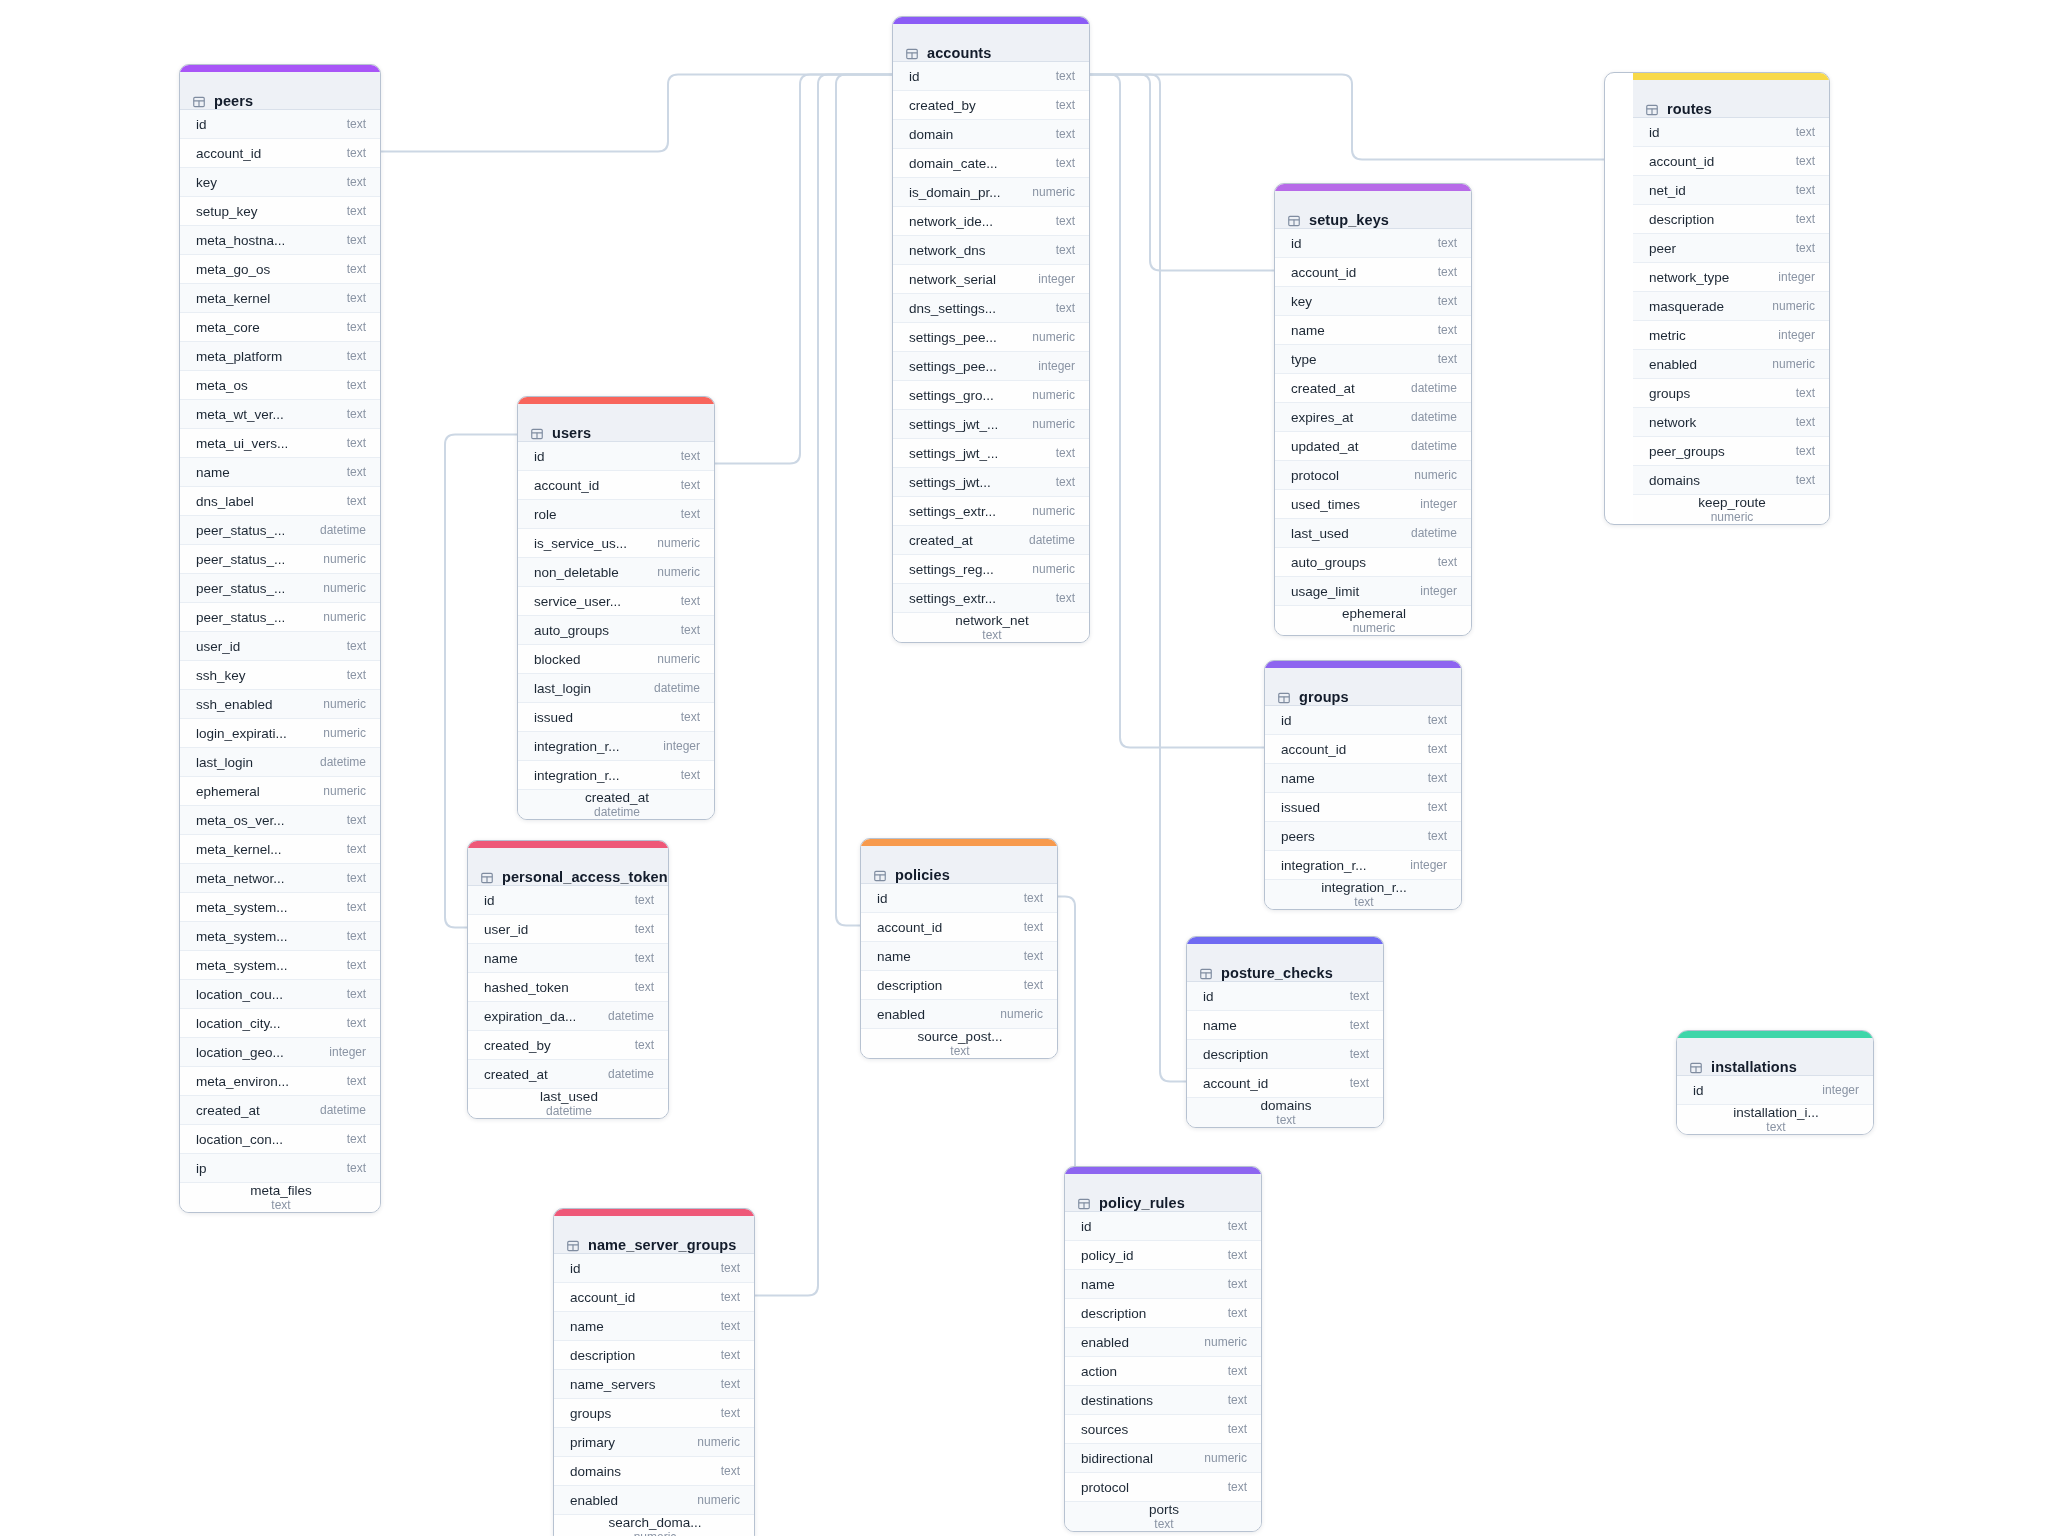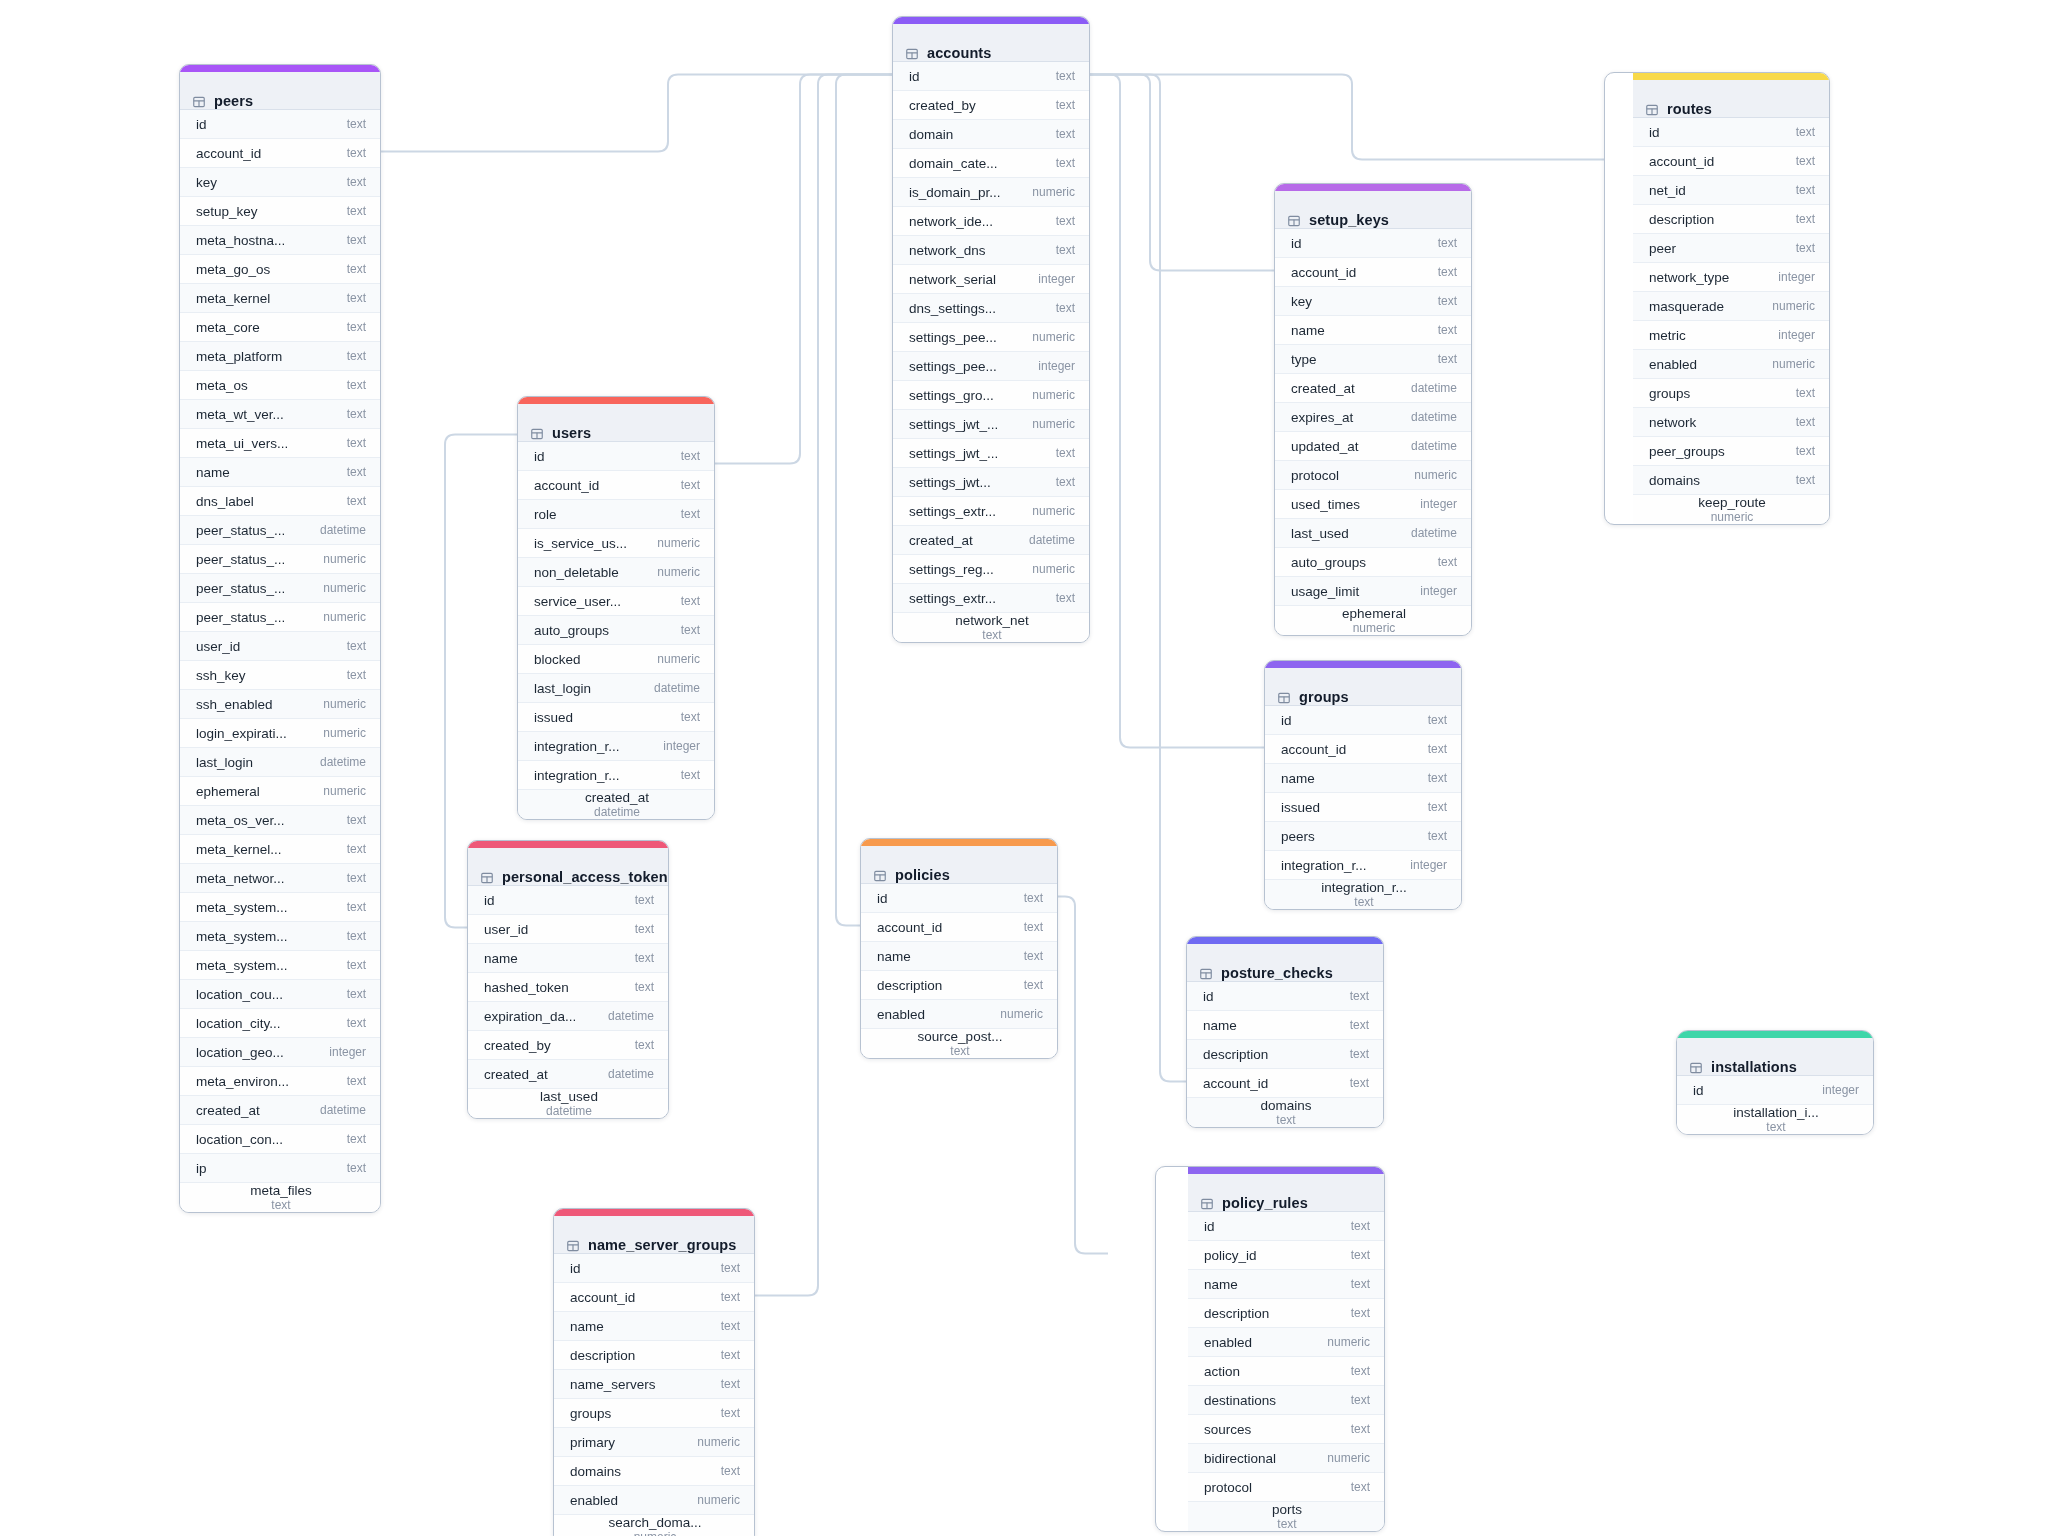--- a/index.html
+++ b/index.html
@@ -630,21 +630,21 @@
       </div>
       <div class="trow">
         <span class="fname">account_id</span>
         <span class="ftype">text</span>
       </div>
       <div class="trow">
         <span class="fname">domains</span>
         <span class="ftype">text</span>
       </div>
     </div>
-    <div class="card" style="left: 1155px; top: 1166px; width: 196px; padding-left: 32px;">
+    <div class="card" style="left: 1064px; top: 1166px; width: 196px;">
       <div class="strip" style="background: rgb(141, 101, 240);"></div>
       <div class="thead">
         <svg class="ticon" viewBox="0 0 24 24">
           <rect x="3" y="4" width="18" height="16" rx="2"></rect>
           <line x1="3" y1="10" x2="21" y2="10"></line>
           <line x1="12" y1="10" x2="12" y2="20"></line>
         </svg>
         <span class="tname">policy_rules</span>
       </div>
       <div class="trow">

